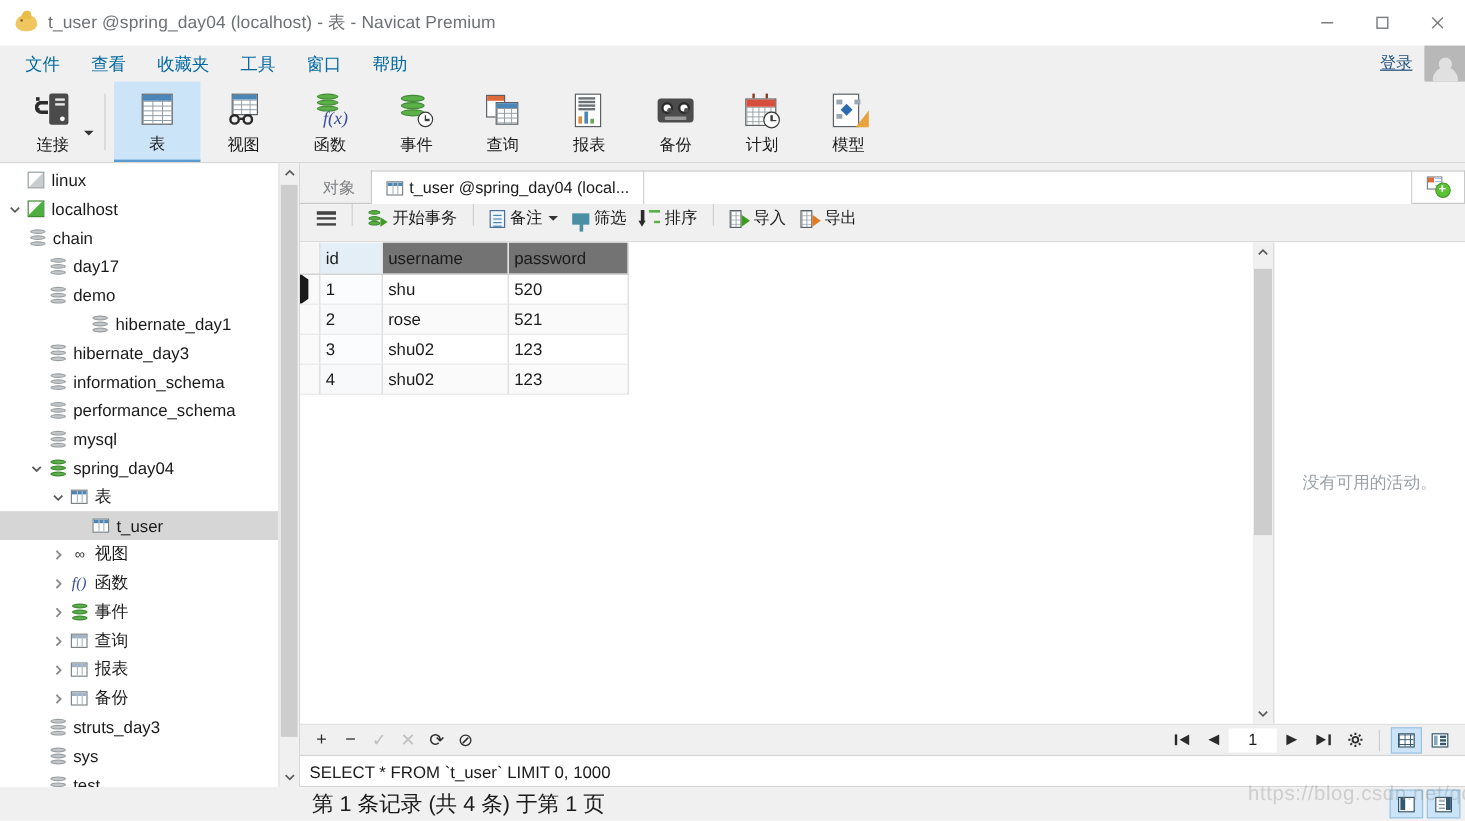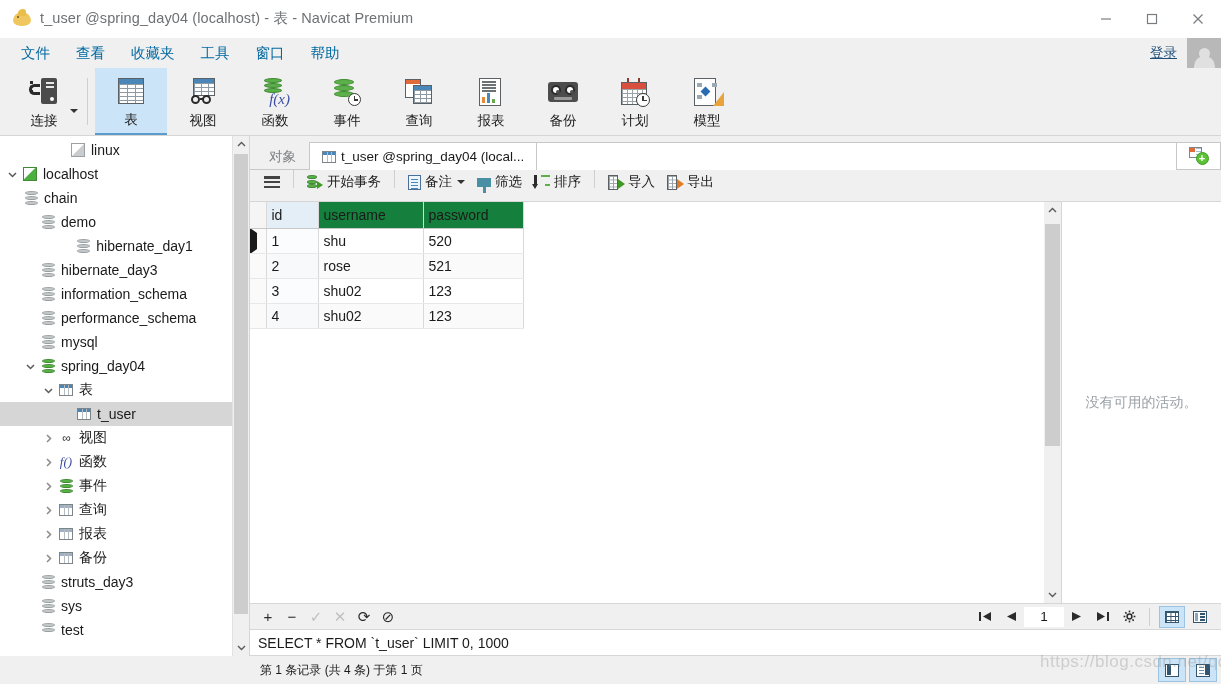--- a/index.html
+++ b/index.html
@@ -274,21 +274,21 @@
   .gridarea { flex: 1; min-width: 0; overflow: hidden; background: #fff; }
   table.datagrid { border-collapse: collapse; table-layout: fixed; }
   table.datagrid th, table.datagrid td {
     border-right: 1px solid #d9d9d9;
     border-bottom: 1px solid #e8e8e8;
     font-size: 14px; font-weight: normal; color: #1a1a1a;
     height: 25px; padding: 0 5px; text-align: left;
     white-space: nowrap; overflow: hidden;
   }
   table.datagrid thead th {
-    background: #15803d; border-bottom: 1px solid #c8c8c8;
+    background: #737373; border-bottom: 1px solid #c8c8c8;
     height: 26px;
   }
   table.datagrid thead th.pk { background: #e4eef7; }
   table.datagrid td.pk { background: #fbfcfd; }
   .col-marker { width: 16px; min-width: 16px; padding: 0 !important; background: #f5f5f5 !important; }
   td.col-marker { background: #fafafa !important; text-align: center; }
   .rowarrow {
     width: 0; height: 0; margin: 0 auto;
     border-top: 5px solid transparent; border-bottom: 5px solid transparent;
     border-left: 7px solid #1a1a1a;
@@ -354,21 +354,21 @@
     display: flex; align-items: center; border-bottom: 1px solid #d6d6d6;
   }
   .sqltext { font-size: 14px; color: #1a1a1a; padding-left: 8px; white-space: nowrap; }
 
   
   .statusbar {
     height: 28px; min-height: 28px; background: #f0f0f0;
     display: flex; align-items: center; position: relative;
   }
   .status-left { width: 250px; min-width: 250px; }
-  .status-text { font-size: 12px; color: #1a1a1a; padding-left: 10px; white-space: nowrap; }
+  .status-text { font-size: 18px; color: #1a1a1a; padding-left: 10px; white-space: nowrap; }
   .status-right { margin-left: auto; display: flex; align-items: center; padding-right: 4px; }
   .stbtn {
     width: 28px; height: 24px; display: flex; align-items: center; justify-content: center;
     background: #cce4f7; border: 1px solid #9bc4e2; margin-left: 3px;
   }
   .stb-ico {
     width: 14px; height: 13px; border: 1.5px solid #33566e; background: #fff; position: relative;
   }
   .stb-ico.left::before {
     content: ''; position: absolute; left: 0.5px; top: 0.5px; bottom: 0.5px; width: 4px; background: #33566e;
@@ -806,21 +806,21 @@
         </div>
       </div>
       <div class="tb-label">模型</div>
     </div>
   </div>
 
   <div class="body-row">
 
     <div class="sidebar">
       <div class="tree" id="tree-container">
-          <div class="tree-row" style="padding-left: 4px; margin-left: 48px;">
+          <div class="tree-row" style="padding-left: 4px;">
             <span class="twisty"></span>
             <span class="tree-ico">
               <span class="connico"></span>
             </span>
             <span class="tree-label">linux</span>
           </div>
           <div class="tree-row" style="padding-left: 4px;">
             <span class="twisty">
               <svg width="9" height="7" viewBox="0 0 9 7">
                 <polyline points="1,2 4.5,5.5 8,2" fill="none" stroke="#5a5a5a" stroke-width="1.5"></polyline>
@@ -834,20 +834,31 @@
           <div class="tree-row" style="padding-left: 5px;">
             <span class="twisty"></span>
             <span class="tree-ico">
               <span class="cyl">
                 <i></i>
                 <i></i>
                 <i></i>
               </span>
             </span>
             <span class="tree-label">chain</span>
+          </div>
+          <div class="tree-row" style="padding-left: 22px;">
+            <span class="twisty"></span>
+            <span class="tree-ico">
+              <span class="cyl">
+                <i></i>
+                <i></i>
+                <i></i>
+              </span>
+            </span>
+            <span class="tree-label">day17</span>
           </div>
           <div class="tree-row" style="padding-left: 22px;">
             <span class="twisty"></span>
             <span class="tree-ico">
               <span class="cyl">
                 <i></i>
                 <i></i>
                 <i></i>
               </span>
             </span>

